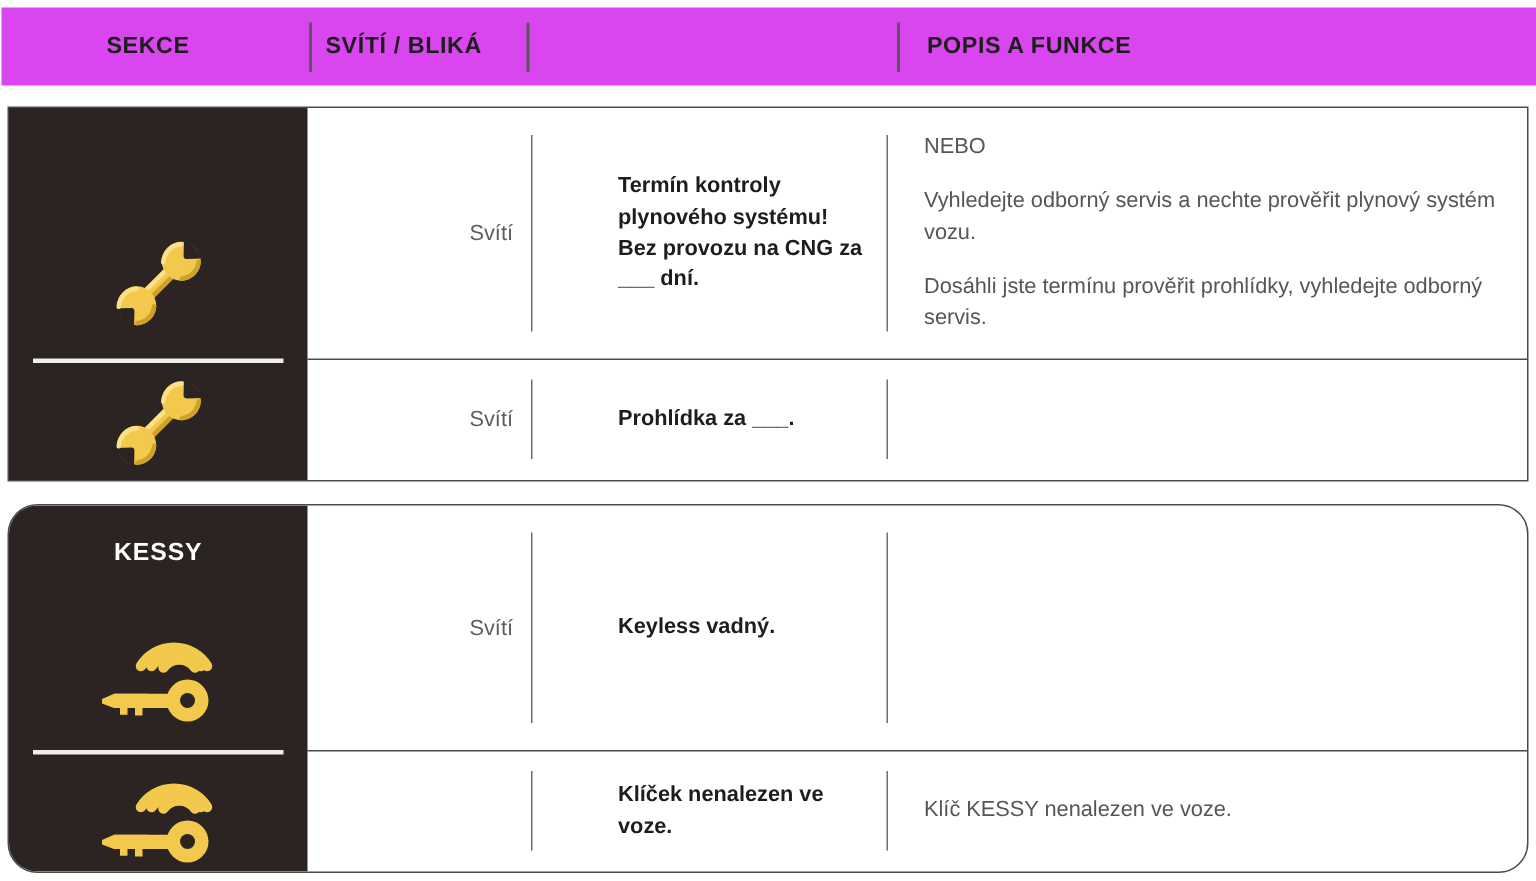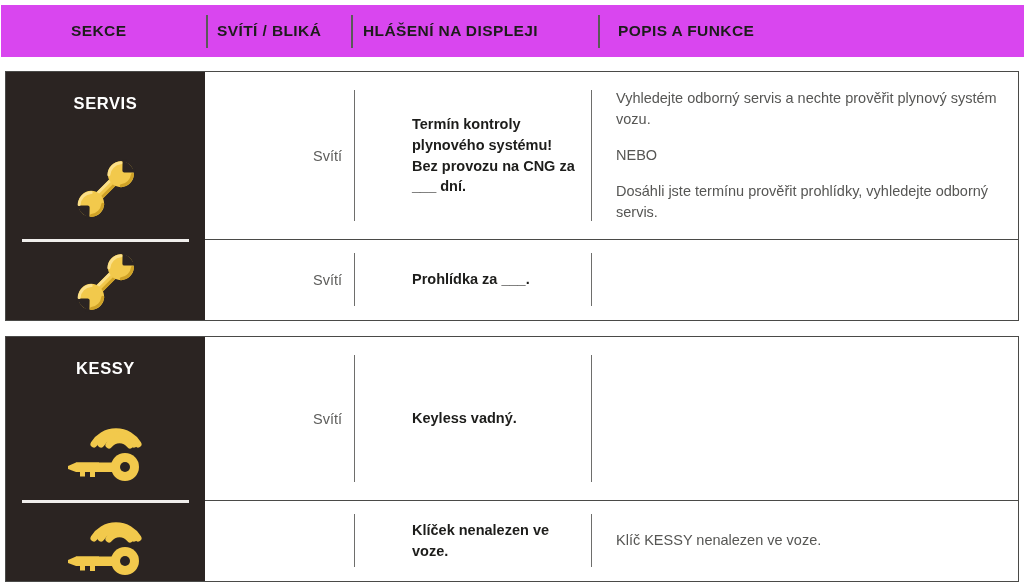--- a/index.html
+++ b/index.html
@@ -62,21 +62,21 @@
   .block {
     position: absolute;
     left: 5px;
     width: 1014px;
     border: 1.5px solid #4a4a48;
     background: #ffffff;
     box-sizing: border-box;
     overflow: hidden;
   }
   .block.b1 { top: 71px;  height: 250px; }
-  .block.b2 { top: 336px; height: 246px; }
+  .block.b2 { top: 336px; height: 246px; border-radius: 20px; }
 
   
   .dark-col {
     position: absolute;
     left: 0;
     top: 0;
     width: 199px;
     height: 100%;
     background: #2b2422;
   }
@@ -203,29 +203,27 @@
 </head>
 <body>
 
 <div class="page">
 
   <div class="header">
     <div class="hdr-cell hdr-sekce">SEKCE</div>
     <div class="hdr-div d1"></div>
     <div class="hdr-cell hdr-sviti">SVÍTÍ / BLIKÁ</div>
     <div class="hdr-div d2"></div>
-    <div class="hdr-cell hdr-hlaseni">HLÁŠENÍ NA DISPLEJI</div>
     <div class="hdr-div d3"></div>
     <div class="hdr-cell hdr-popis">POPIS A FUNKCE</div>
   </div>
 
   <div class="block b1">
 
     <div class="dark-col">
-      <div class="section-title">SERVIS</div>
       <div class="dark-split"></div>
 
       <div class="icon-slot s1">
         <svg class="icon-svg" width="74" height="70" viewBox="0 0 74 70">
           <g transform="rotate(-45 37 35)">
 
             <rect x="16" y="30.5" width="42" height="9" fill="#f2c94c"></rect>
             <rect x="16" y="30.5" width="42" height="3" fill="#fbe08a"></rect>
             <rect x="16" y="36.5" width="42" height="3" fill="#cfa227"></rect>
 
@@ -270,22 +268,22 @@
     <div class="rows">
 
       <div class="row r1">
         <div class="cell-state">Svítí</div>
         <div class="vdiv v1"></div>
         <div class="cell-msg">
           <span class="txt">Termín kontroly plynového systému! Bez provozu na CNG za ___ dní.</span>
         </div>
         <div class="vdiv v2"></div>
         <div class="cell-desc">
+          <p>NEBO</p>
           <p>Vyhledejte odborný servis a nechte prověřit plynový systém vozu.</p>
-          <p>NEBO</p>
           <p>Dosáhli jste termínu prověřit prohlídky, vyhledejte odborný servis.</p>
         </div>
       </div>
 
       <div class="row r2">
         <div class="cell-state">Svítí</div>
         <div class="vdiv v1"></div>
         <div class="cell-msg">
           <span class="txt">Prohlídka za ___.</span>
         </div>

